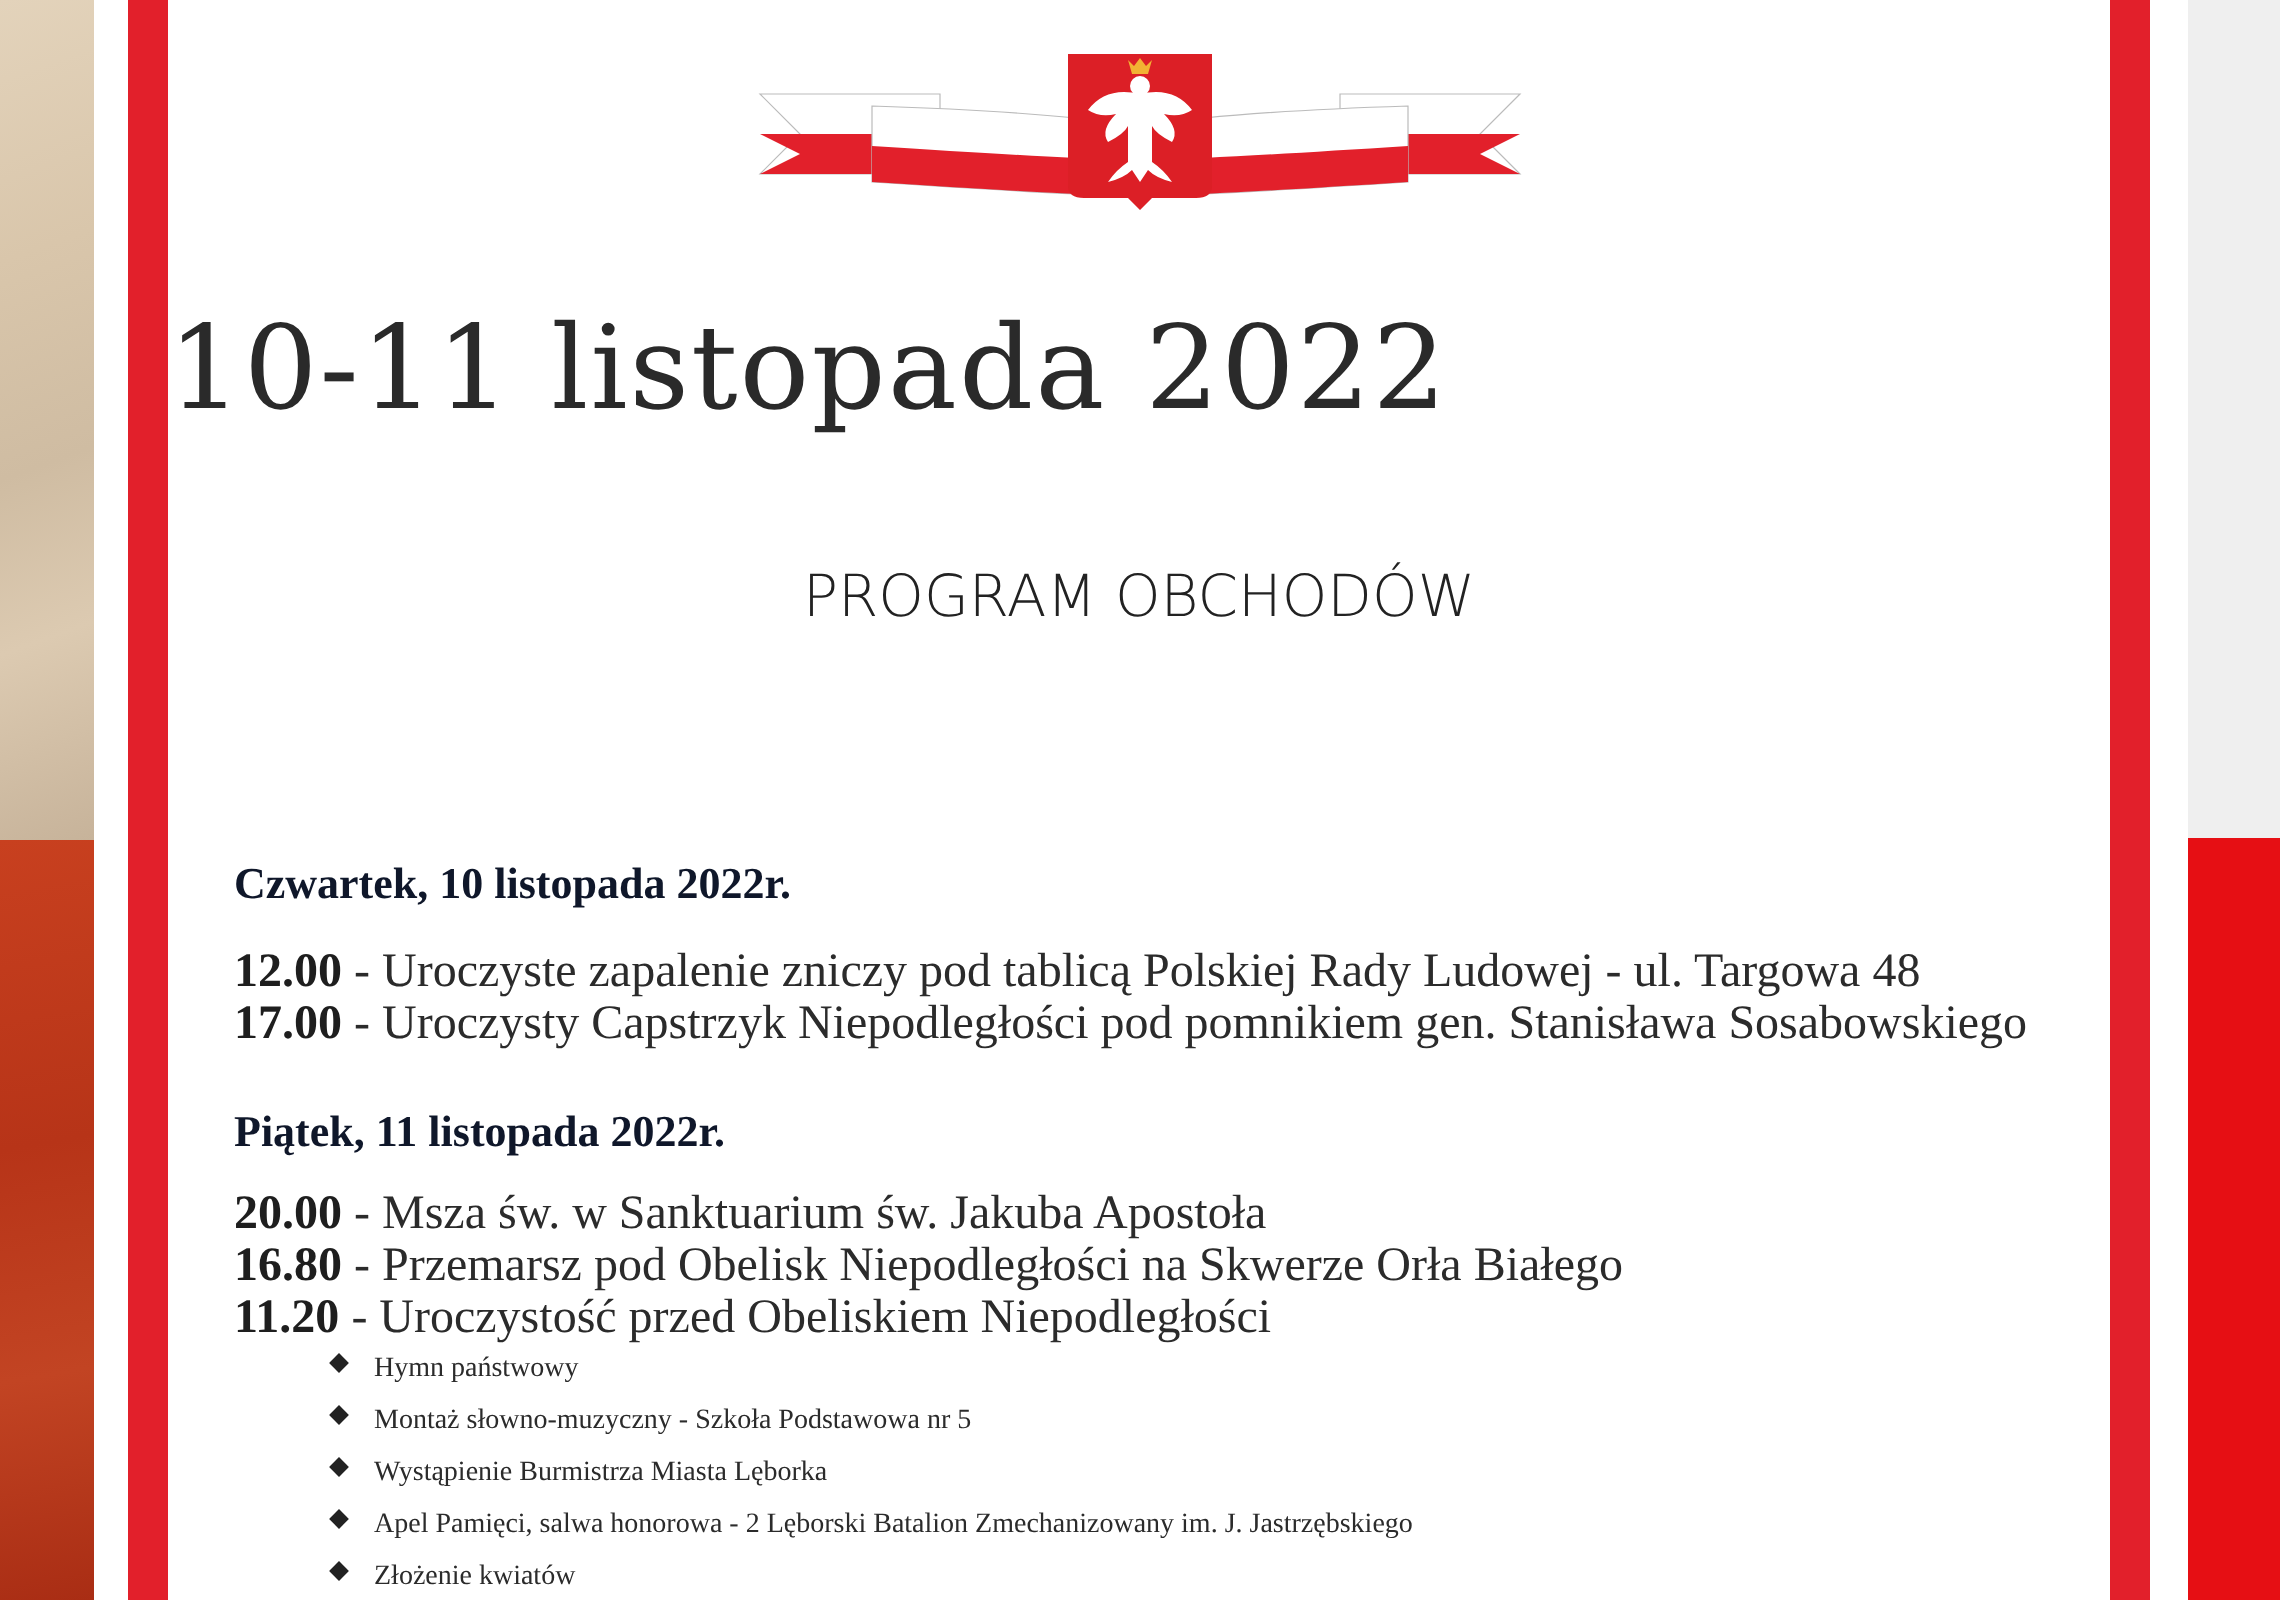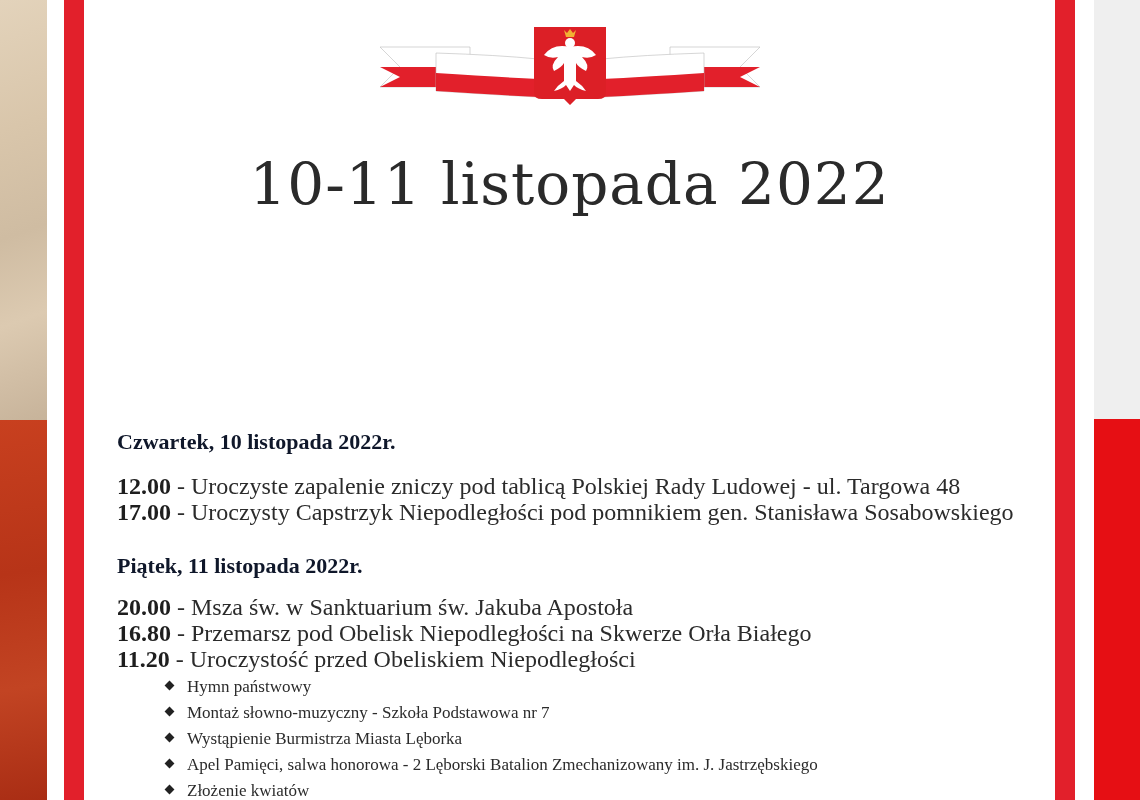--- a/index.html
+++ b/index.html
@@ -30,39 +30,39 @@
   }
   .frame-bar-right {
     position: absolute; left: 1055px; top: 0; width: 20px; height: 800px;
     background: #e2202b;
   }
   .emblem {
     position: absolute; left: 378px; top: 25px; width: 384px; height: 80px;
   }
   .title {
     position: absolute; left: 84px; width: 971px; top: 150px;
-    text-align: center; font-family: "DejaVu Serif", serif;
+    text-align: left; font-family: "DejaVu Serif", serif;
     font-size: 58px; color: #2a2a2a; letter-spacing: 1px;
   }
   .subtitle {
     position: absolute; left: 84px; width: 971px; top: 280px;
     text-align: center; font-family: "DejaVu Sans", sans-serif;
     font-size: 29px; line-height: 36px; color: #222; font-weight: 300;
   }
   .day-heading {
     position: absolute; left: 117px; font-size: 22px; font-weight: bold;
     color: #0f172a;
   }
   .event {
     position: absolute; left: 117px; font-size: 24px; color: #2b2b2b;
     white-space: nowrap;
   }
   .event .time { font-weight: bold; color: #1e1e1e; }
   .bullet {
-    position: absolute; left: 166px; font-size: 17px; color: #2b2b2b; white-space: nowrap;
+    position: absolute; left: 166px; font-size: 14px; color: #2b2b2b; white-space: nowrap;
   }
   .bullet .diamond {
     display: inline-block; width: 7px; height: 7px; background: #222;
     transform: rotate(45deg); margin-right: 14px; position: relative; top: -3px;
   }
 </style>
 </head>
 <body>
 
 <div class="bg-left-top"></div>
@@ -86,20 +86,21 @@
 
   <path d="M156 2 L228 2 L228 68 Q228 74 220 74 L198 74 L192 80 L186 74 L164 74 Q156 74 156 68 Z" fill="#dc1f26"></path>
 
   <polygon points="189,8 192,4 195,8 198,5 196,12 188,12 186,5" fill="#f2b233"></polygon>
   <ellipse cx="192" cy="18" rx="5" ry="5" fill="#fff"></ellipse>
   <path d="M192 22 Q175 18 166 30 Q172 34 180 32 Q172 40 176 46 Q184 42 186 38 L186 56 Q180 60 176 66 Q184 64 188 60 L192 66 L196 60 Q200 64 208 66 Q204 60 198 56 L198 38 Q200 42 208 46 Q212 40 204 32 Q212 34 218 30 Q209 18 192 22 Z" fill="#ffffff"></path>
 </svg>
 
 <div class="title">10-11 listopada 2022</div>
 <div class="subtitle">
+  <div>PROGRAM OBCHODÓW</div>
 </div>
 
 <div class="day-heading" style="top:429px;">Czwartek, 10 listopada 2022r.</div>
 <div class="event" style="top:473px;">
   <span class="time">12.00</span><span> - Uroczyste zapalenie zniczy pod tablicą Polskiej Rady Ludowej - ul. Targowa 48</span>
 </div>
 <div class="event" style="top:499px;">
   <span class="time">17.00</span><span> - Uroczysty Capstrzyk Niepodległości pod pomnikiem gen. Stanisława Sosabowskiego</span>
 </div>
 
@@ -111,21 +112,21 @@
   <span class="time">16.80</span><span> - Przemarsz pod Obelisk Niepodległości na Skwerze Orła Białego</span>
 </div>
 <div class="event" style="top:646px;">
   <span class="time">11.20</span><span> - Uroczystość przed Obeliskiem Niepodległości</span>
 </div>
 
 <div class="bullet" style="top:677px;">
   <span class="diamond"></span><span>Hymn państwowy</span>
 </div>
 <div class="bullet" style="top:703px;">
-  <span class="diamond"></span><span>Montaż słowno-muzyczny - Szkoła Podstawowa nr 7</span>
+  <span class="diamond"></span><span>Montaż słowno-muzyczny - Szkoła Podstawowa nr 5</span>
 </div>
 <div class="bullet" style="top:729px;">
   <span class="diamond"></span><span>Wystąpienie Burmistrza Miasta Lęborka</span>
 </div>
 <div class="bullet" style="top:755px;">
   <span class="diamond"></span><span>Apel Pamięci, salwa honorowa - 2 Lęborski Batalion Zmechanizowany im. J. Jastrzębskiego</span>
 </div>
 <div class="bullet" style="top:781px;">
   <span class="diamond"></span><span>Złożenie kwiatów</span>
 </div>

